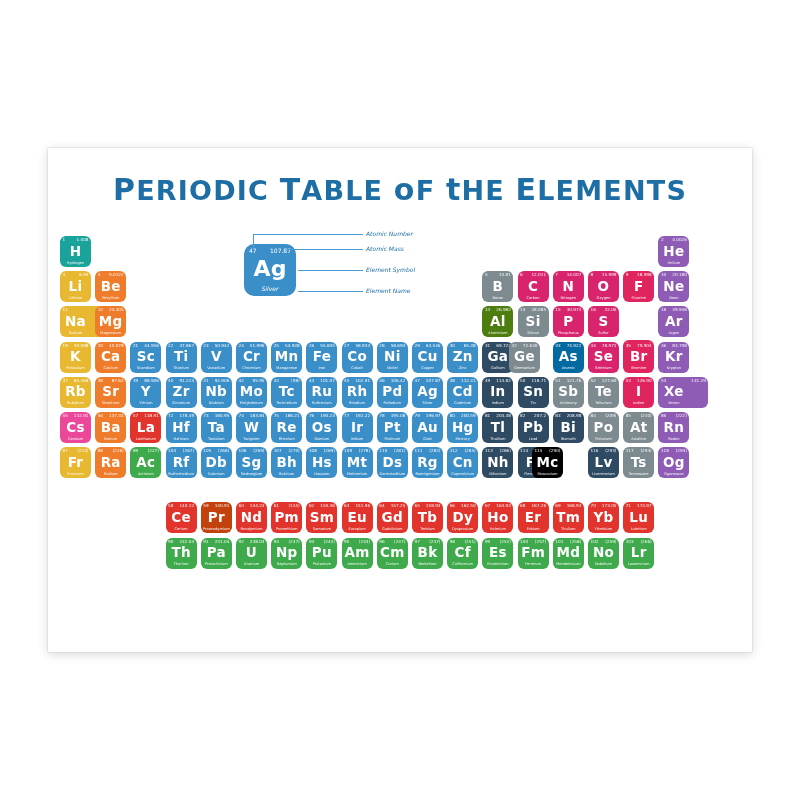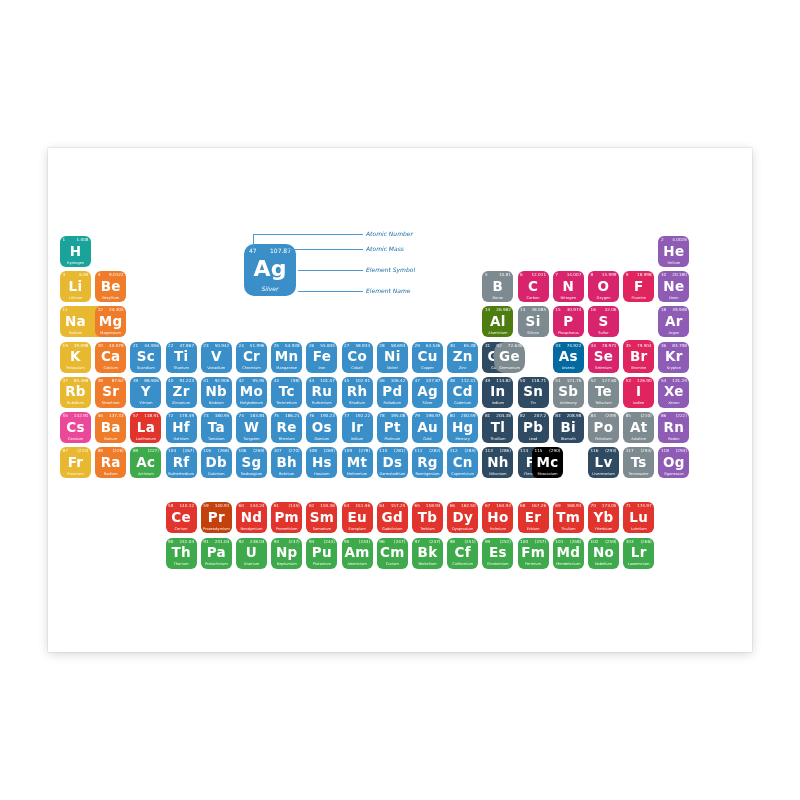--- a/index.html
+++ b/index.html
@@ -139,20 +139,21 @@
     width: 1px;
     background: #4a9ad4;
   }
 </style>
 </head>
 <body>
 
 <div id="poster-frame">
   <div id="poster-inner">
 
+    <div id="title"><span class="big">P</span>ERIODIC <span class="big">T</span>ABLE <span class="big">o</span>F <span class="big">t</span>HE <span class="big">E</span>LEMENTS</div>
 
     <div id="key-card">
       <span class="knum">47</span>
       <span class="kmass">107.87</span>
       <span class="ksym">Ag</span>
       <span class="knm">Silver</span>
     </div>
 
     <div class="key-vline" style="left:205px; top:86px; height:14px;"></div>
     <div class="key-line" style="left:205px; top:86px; width:110px;"></div>
@@ -347,21 +348,21 @@
           <span class="mass">65.38</span>
           <span class="sym">Zn</span>
           <span class="nm">Zinc</span>
         </div>
         <div class="el" style="left: 434.4px; top: 193.6px; background: rgb(47, 74, 99);">
           <span class="num">31</span>
           <span class="mass">69.723</span>
           <span class="sym">Ga</span>
           <span class="nm">Gallium</span>
         </div>
-        <div class="el" style="left: 446px; top: 193.6px; background: rgb(125, 138, 144); border-radius: 10px;">
+        <div class="el" style="left: 461px; top: 193.6px; background: rgb(125, 138, 144);">
           <span class="num">32</span>
           <span class="mass">72.630</span>
           <span class="sym">Ge</span>
           <span class="nm">Germanium</span>
         </div>
         <div class="el" style="left: 504.8px; top: 193.6px; background: #0369a1;">
           <span class="num">33</span>
           <span class="mass">74.922</span>
           <span class="sym">As</span>
           <span class="nm">Arsenic</span>
@@ -479,21 +480,21 @@
           <span class="mass">127.60</span>
           <span class="sym">Te</span>
           <span class="nm">Tellurium</span>
         </div>
         <div class="el" style="left: 575.2px; top: 228.8px; background: rgb(224, 36, 94);">
           <span class="num">53</span>
           <span class="mass">126.90</span>
           <span class="sym">I</span>
           <span class="nm">Iodine</span>
         </div>
-        <div class="el" style="left: 610.4px; top: 228.8px; background: rgb(142, 91, 181);">
+        <div class="el" style="left: 610.4px; top: 228.8px; background: rgb(142, 91, 181); padding-left: 19px;">
           <span class="num">54</span>
           <span class="mass">131.29</span>
           <span class="sym">Xe</span>
           <span class="nm">Xenon</span>
         </div>
         <div class="el" style="left: 12px; top: 264px; background: #ec4899;">
           <span class="num">55</span>
           <span class="mass">132.91</span>
           <span class="sym">Cs</span>
           <span class="nm">Caesium</span>

